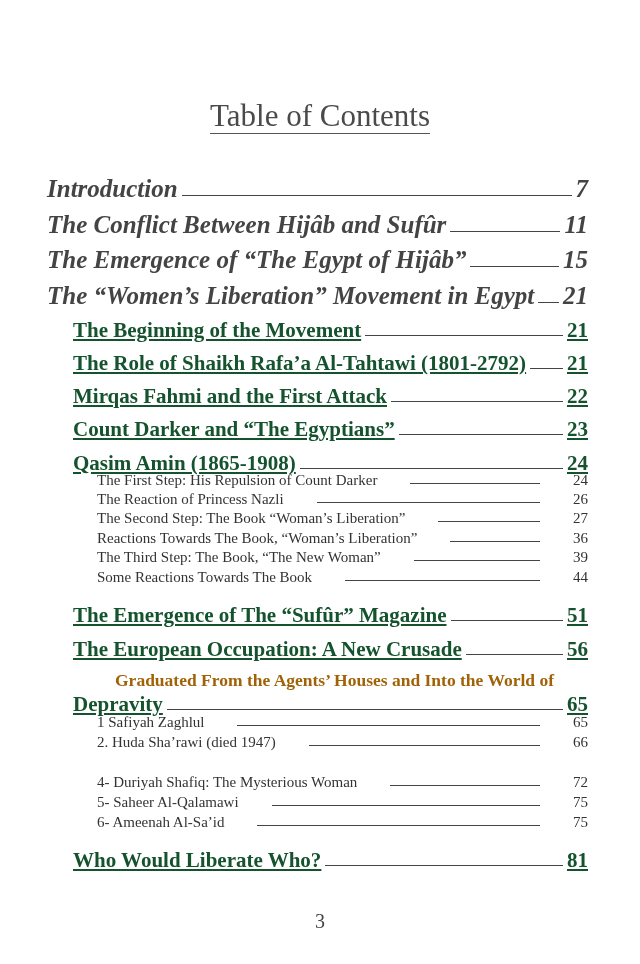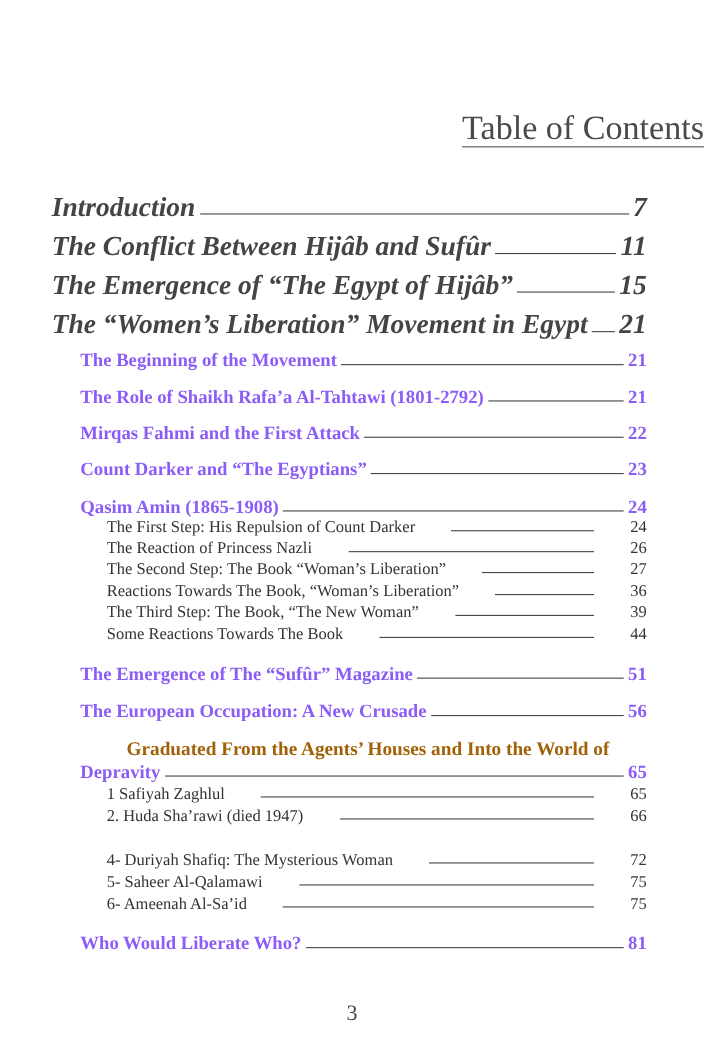--- a/index.html
+++ b/index.html
@@ -1,25 +1,25 @@
 <!DOCTYPE html>
 <html><head>
   <meta charset="utf-8">
   <style>
     html, body { margin: 0; padding: 0; background: #ffffff; }
     body { width: 640px; height: 964px; position: relative; overflow: hidden; font-family: "Liberation Serif", serif; color: #3a3a3a; }
     .page { position: absolute; left: 0; top: 0; width: 640px; height: 964px; }
-    .title { position: absolute; top: 98px; left: 0; width: 640px; text-align: right; font-size: 31px; color: #4a4a4a; }
+    .title { position: absolute; top: 98px; left: 0; width: 640px; text-align: center; font-size: 31px; color: #4a4a4a; }
     .title span { border-bottom: 1.5px solid #555; padding-bottom: 0px; }
     .entry { position: absolute; display: flex; align-items: baseline; white-space: nowrap; }
     .entry .lbl { flex: 0 0 auto; }
     .entry .lead { flex: 1 1 auto; border-bottom: 1.3px solid #444; margin: 0 4px; height: 1px; transform: translateY(-1px); }
     .entry .pg { flex: 0 0 auto; text-align: right; }
     .l1 { left: 47px; width: 541px; font-size: 25px; font-style: italic; font-weight: bold; color: #444; }
-    .l2 { left: 73px; width: 515px; font-size: 17px; font-weight: bold; color: #8b5cf6; }
+    .l2 { left: 73px; width: 515px; font-size: 21px; font-weight: bold; color: #14532d; text-decoration: underline; }
     .l3 { left: 97px; width: 491px; font-size: 15px; color: #333; gap: 29px; }
     .wrap2 { position: absolute; left: 73px; width: 515px; font-size: 17.5px; font-weight: bold; color: #a16207; margin-left: 42px; }
     .pagenum { position: absolute; top: 910px; left: 0; width: 640px; text-align: center; font-size: 20px; color: #444; }
   </style>
 </head>
 <body>
 
 <div class="page">
   <div class="title"><span>Table of Contents</span></div>
 

